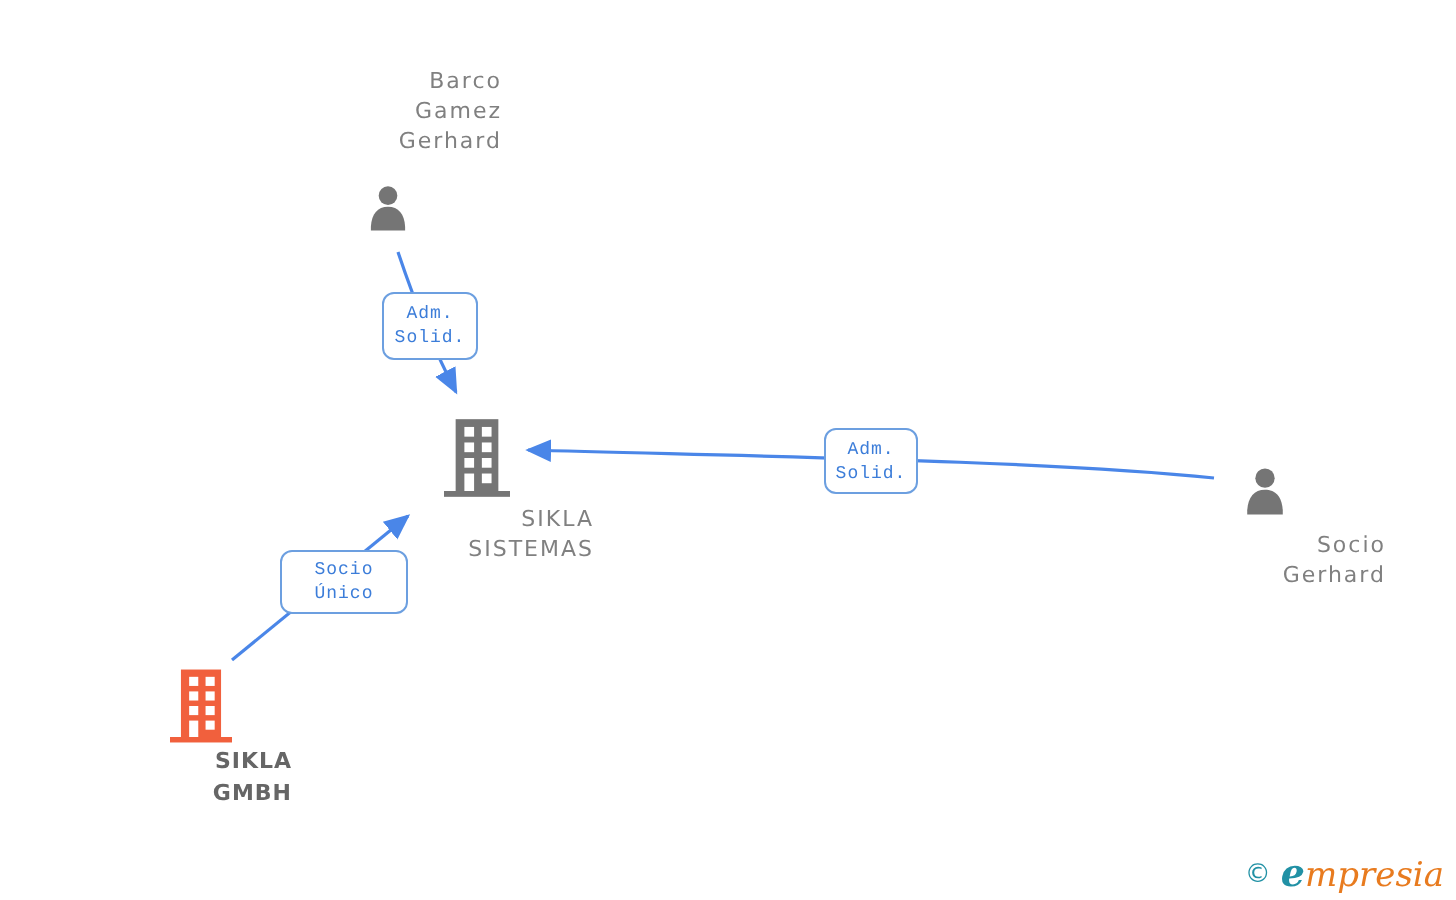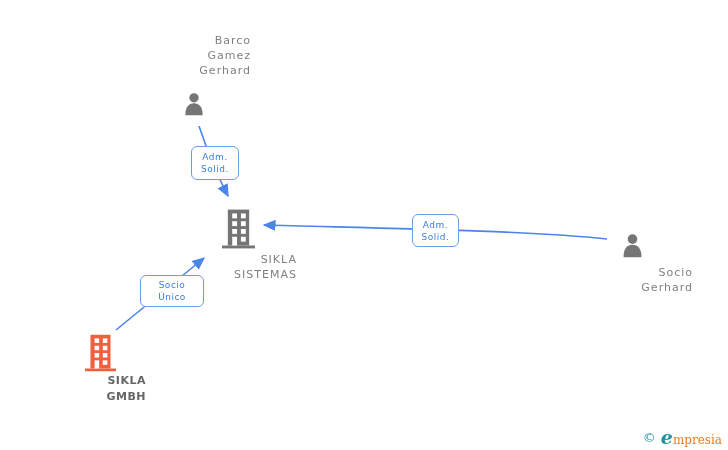--- a/index.html
+++ b/index.html
@@ -33,37 +33,37 @@
   }
 
   .edge-label{
     position:absolute;box-sizing:border-box;
     background:#ffffff;
     border:1.5px solid var(--box-border);
     border-radius:6px;
     color:var(--label-blue);
     font-size:9px;line-height:12px;letter-spacing:0.5px;
     text-align:center;
-    display:flex;flex-direction:column;justify-content:center;
+    display:flex;flex-direction:column;justify-content:center;font-family:Liberation Mono, monospace;
   }
 
   .logo{
     position:absolute;right:6px;top:426px;
     white-space:nowrap;
   }
   .logo .copy{color:var(--logo-teal);font-size:13px;vertical-align:2px;}
   .logo .brand-e{
     color:var(--logo-teal);
     font-family:"DejaVu Serif","Liberation Serif",serif;
     font-style:italic;font-size:19px;font-weight:bold;
   }
   .logo .brand-rest{
     color:var(--logo-orange);
     font-family:"DejaVu Serif","Liberation Serif",serif;
-    font-size:12px;
+    font-style:italic;font-size:17px;
   }
 </style>
 </head>
 <body>
 
 <div class="canvas">
 
   <svg class="edges" width="728" height="450">
     <defs>
       <marker id="arrow" viewBox="0 0 10 10" refX="8.5" refY="5" markerWidth="8.5" markerHeight="8.5" orient="auto-start-reverse">

